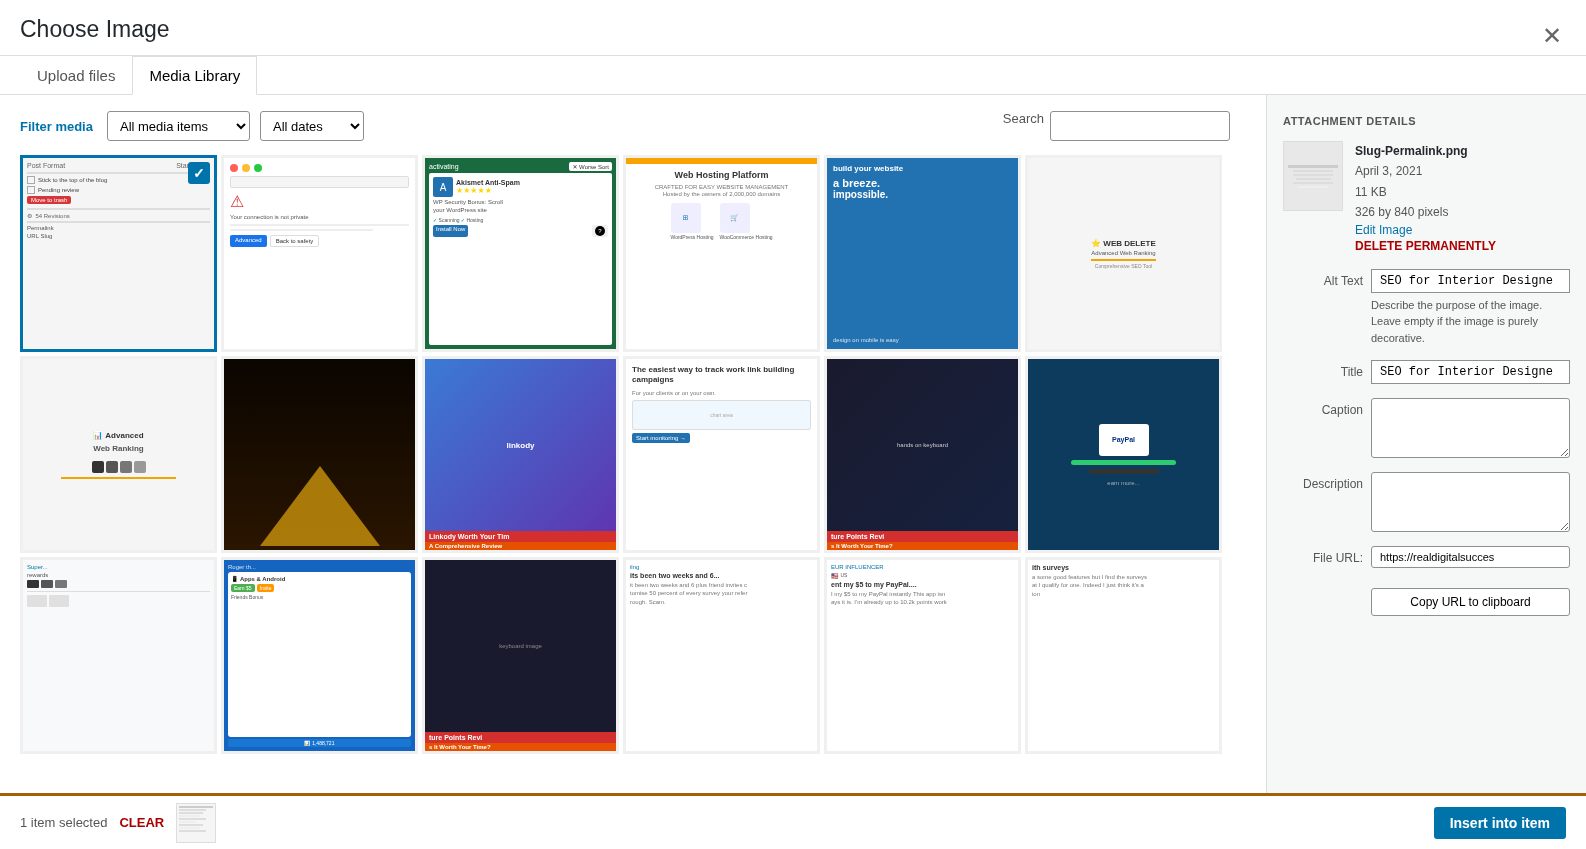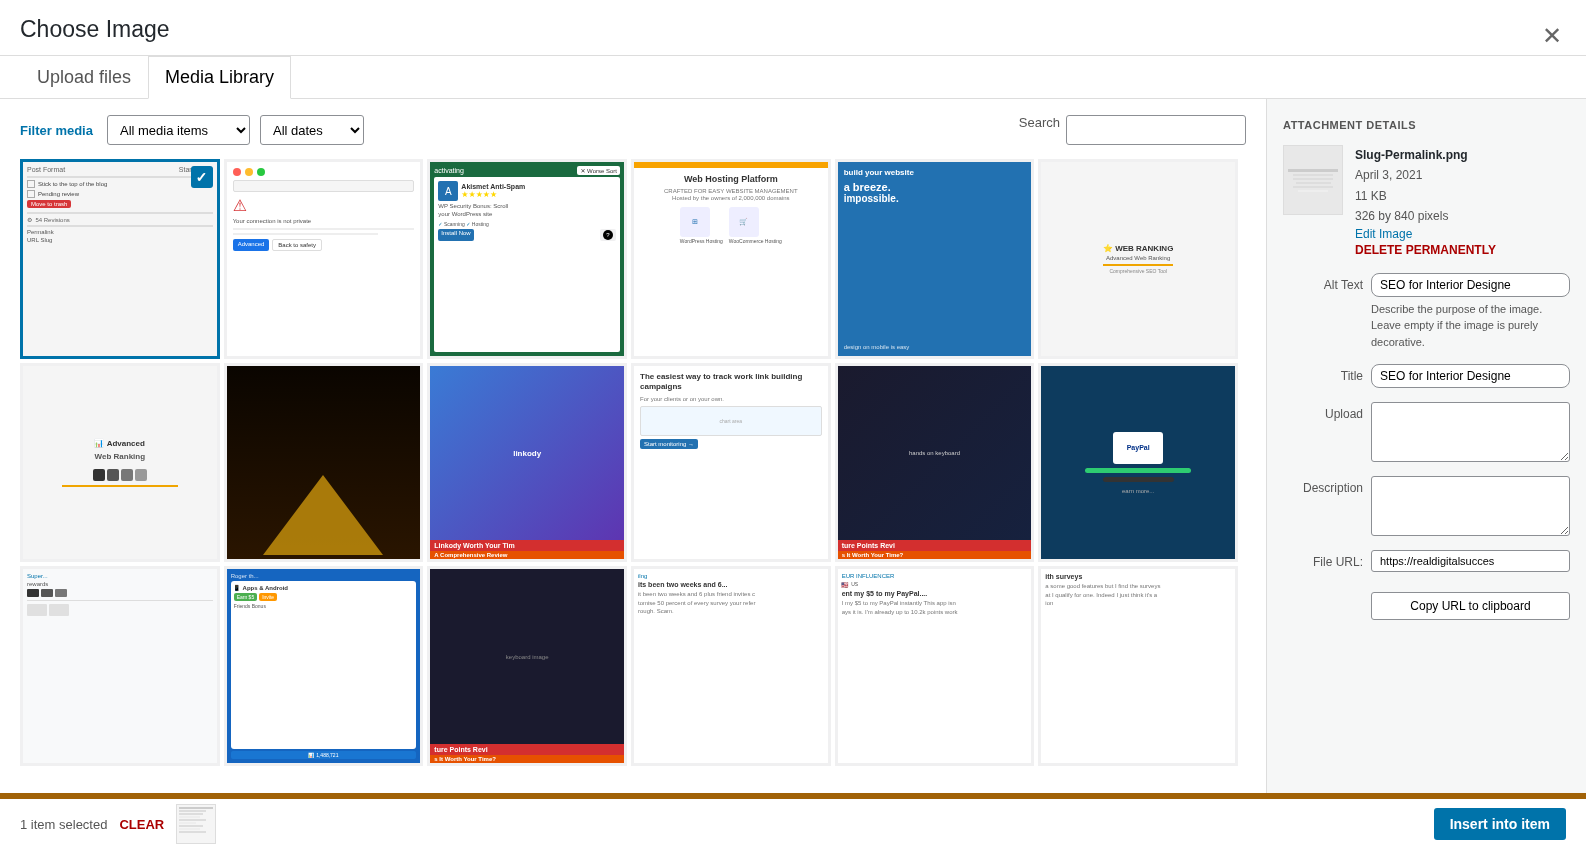--- a/index.html
+++ b/index.html
@@ -42,36 +42,37 @@
 
     .tabs-row {
       display: flex;
       padding: 0 20px;
       border-bottom: 1px solid #ddd;
     }
 
     .tab {
       padding: 10px 16px;
       cursor: pointer;
-      font-size: 18px;
+      font-size: 15px;
       border: 1px solid transparent;
       margin-bottom: -1px;
       color: #555;
     }
 
     .tab.active {
       background: #fff;
       border-color: #ddd #ddd #fff #ddd;
       color: #000;
     }
 
     .modal-body {
       display: flex;
       flex: 1;
       overflow: hidden;
+      gap: 16px;
     }
 
     .media-panel {
       flex: 1;
       display: flex;
       flex-direction: column;
       overflow: hidden;
       padding: 16px 20px;
     }
 
@@ -229,24 +230,25 @@
       color: #555;
       min-width: 80px;
       text-align: right;
       padding-top: 5px;
       flex-shrink: 0;
     }
 
     .field-input {
       flex: 1;
       border: 1px solid #8c8f94;
-      border-radius: 8px;
+      border-radius: 0;
       padding: 4px 8px;
       font-size: 12px;
       background: #fff;
+      font-family: Liberation Mono, monospace;
     }
 
     .field-textarea {
       flex: 1;
       border: 1px solid #8c8f94;
       border-radius: 3px;
       padding: 4px 8px;
       font-size: 12px;
       background: #fff;
       height: 60px;
@@ -284,21 +286,21 @@
       border-radius: 3px;
       font-size: 12px;
       cursor: pointer;
       text-align: center;
     }
 
     
     .modal-footer {
       height: 56px;
       background: #fff;
-      border-top: 6px solid #a16207;
+      border-top: 3px solid #a16207;
       display: flex;
       align-items: center;
       padding: 0 20px;
       justify-content: space-between;
     }
 
     .selected-info {
       display: flex;
       align-items: center;
       gap: 12px;
@@ -490,21 +492,21 @@
               <div style="font-size:11px;font-weight:bold;line-height:1.1;">a breeze.</div>
               <div style="font-size:10px;font-weight:bold;line-height:1.1; margin-top:0;">impossible.</div>
               <div style="flex:1;"></div>
               <div style="font-size:6px;opacity:0.8;">design on mobile is easy</div>
             </div>
           </div>
 
           <div class="media-item">
             <div style="width:100%;height:100%;background:#f5f5f5;display:flex;align-items:center;justify-content:center;padding:4px;">
               <div style="text-align:center;">
-                <div style="font-size:8px;font-weight:bold;color:#333;">⭐ WEB RANKING</div>
+                <div style="font-size:8px;font-weight:bold;color:#333;">⭐ WEB DELETE</div>
                 <div style="font-size:6px;color:#555;margin-top:2px;">Advanced Web Ranking</div>
                 <div style="height:2px;background:#f0a500;margin-top:3px;"></div>
                 <div style="font-size:5px;color:#888;margin-top:2px;">Comprehensive SEO Tool</div>
               </div>
             </div>
           </div>
 
           <div class="media-item">
             <div style="width:100%;height:100%;background:#f5f5f5;display:flex;align-items:center;justify-content:center;flex-direction:column;gap:4px;">
               <div style="font-size:8px;font-weight:bold;color:#333;">📊 Advanced</div>
@@ -670,21 +672,21 @@
           </div>
         </div>
       </div>
 
       <div class="field-group">
         <label class="field-label">Title</label>
         <input type="text" class="field-input" value="SEO for Interior Designe" style="font-size: 12px;">
       </div>
 
       <div class="field-group">
-        <label class="field-label">Upload</label>
+        <label class="field-label">Caption</label>
         <textarea class="field-textarea" style=""></textarea>
       </div>
 
       <div class="field-group">
         <label class="field-label">Description</label>
         <textarea class="field-textarea" style=""></textarea>
       </div>
 
       <div class="field-group">
         <label class="field-label">File URL:</label>

